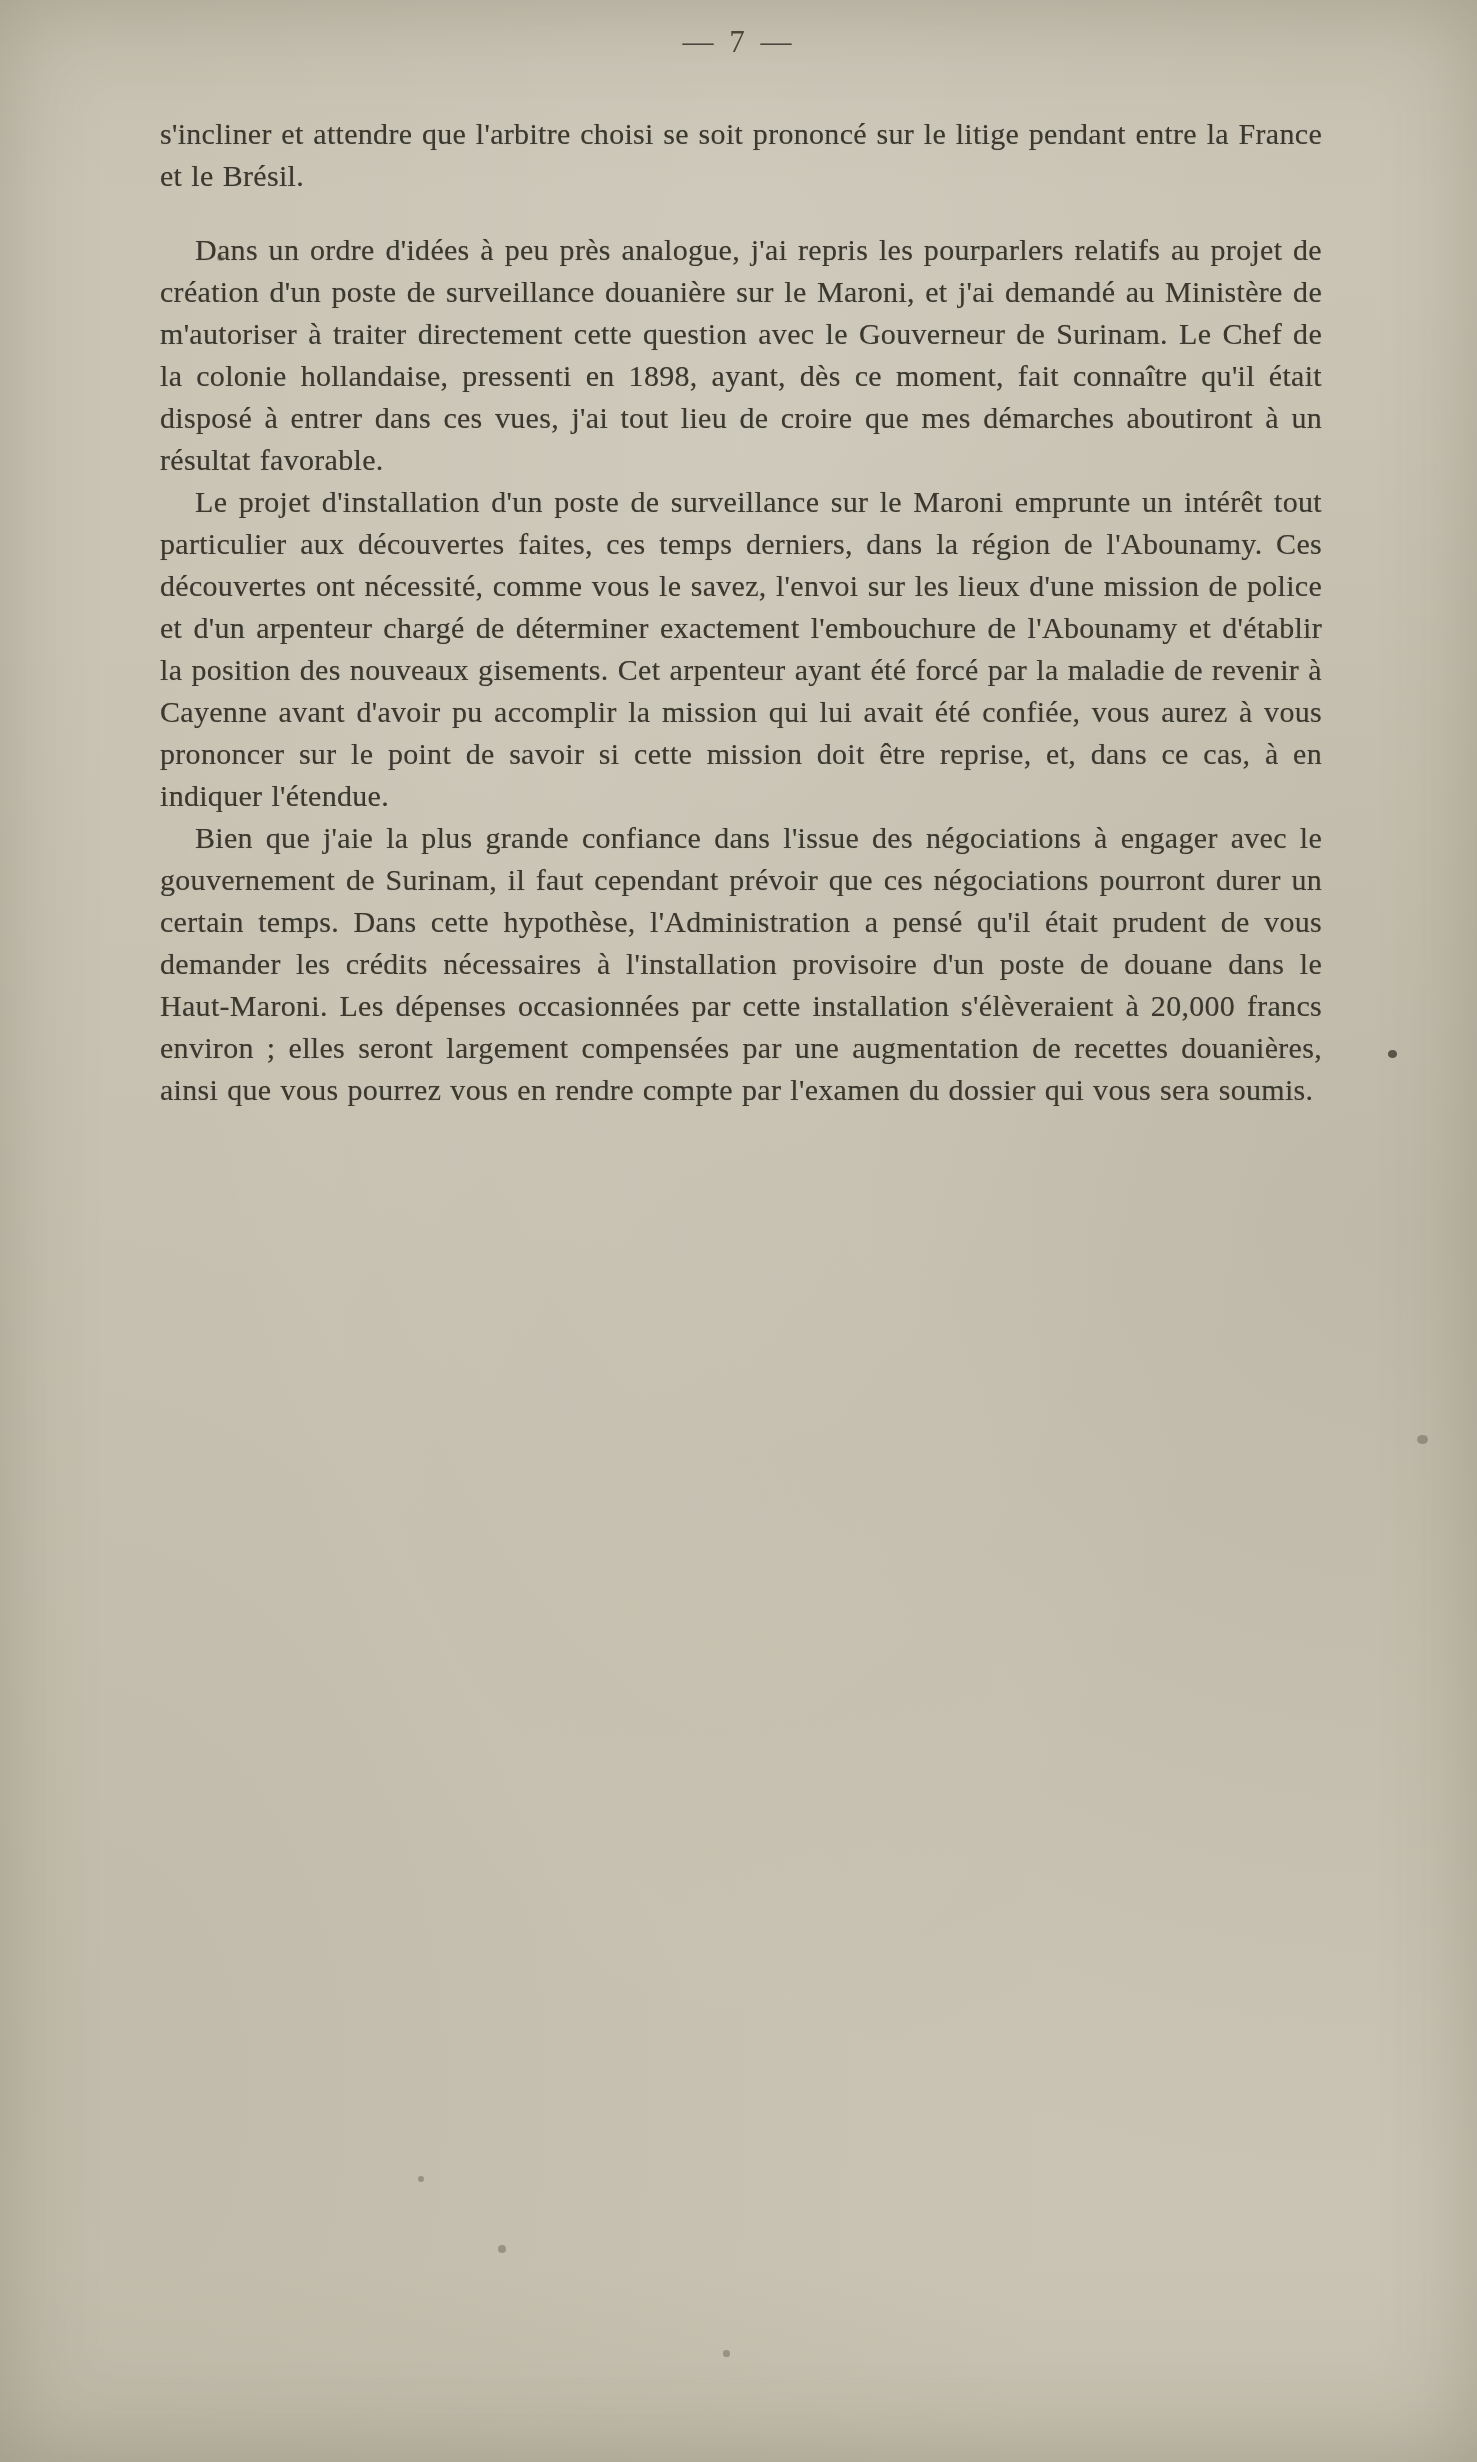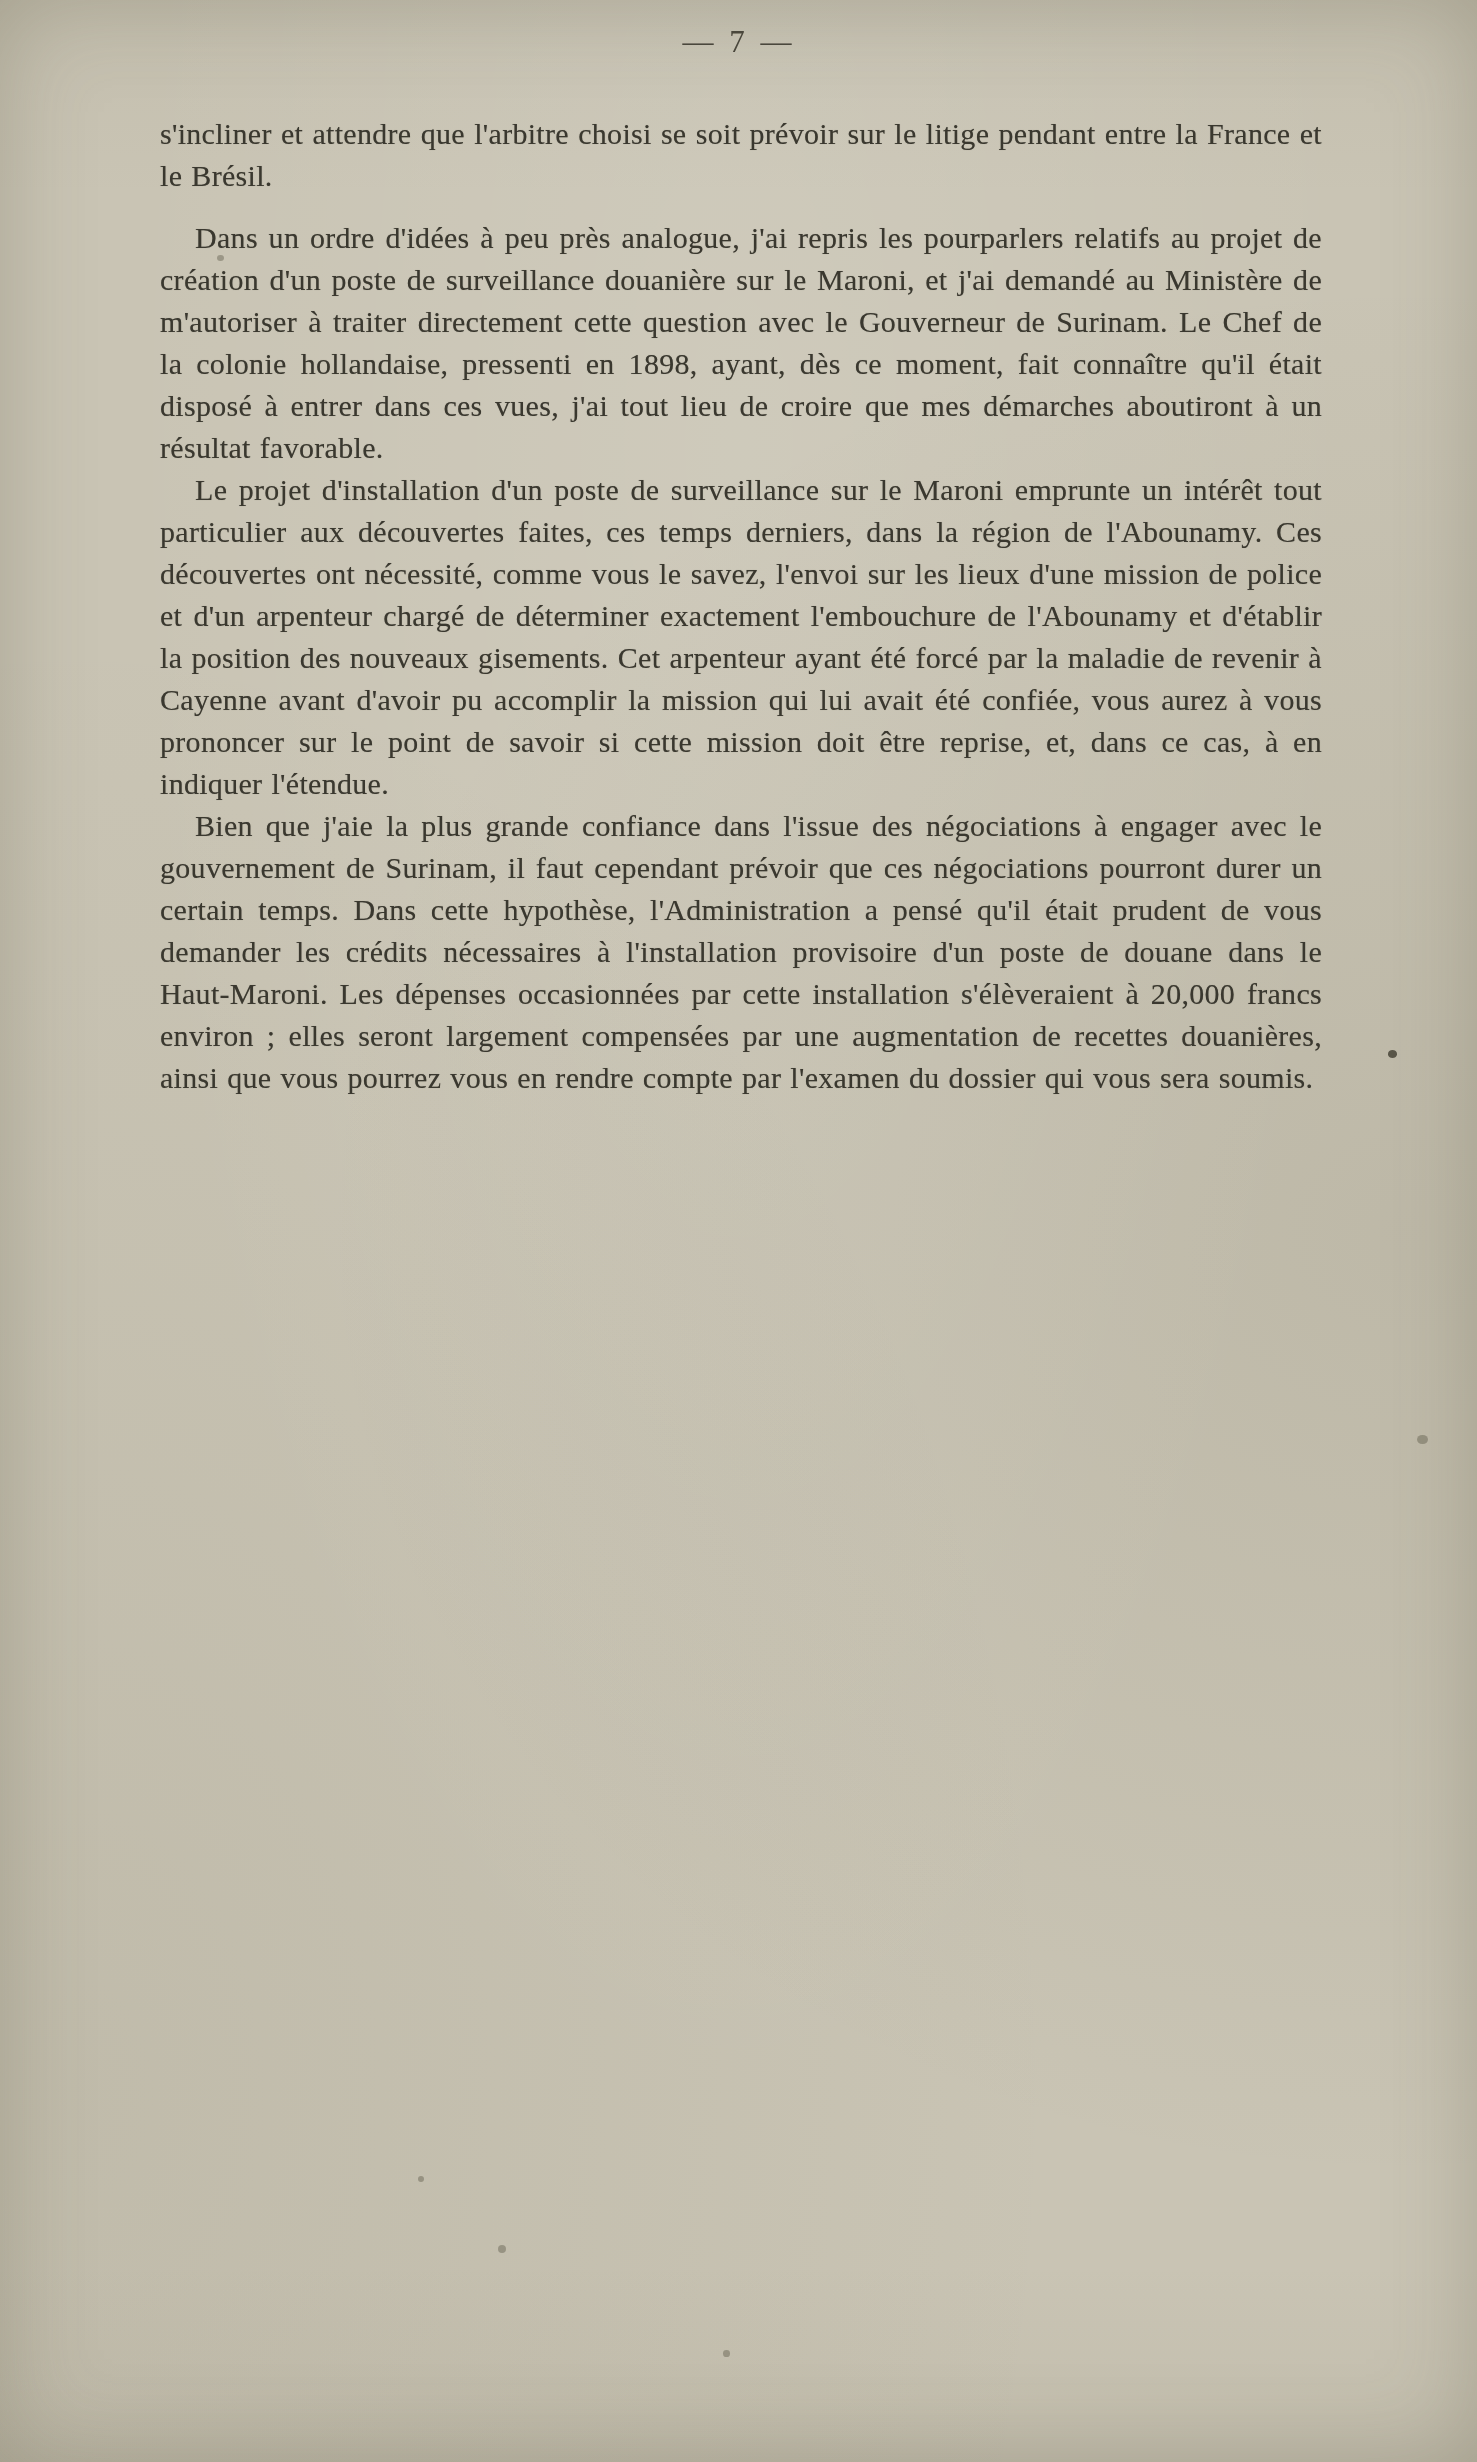--- a/index.html
+++ b/index.html
@@ -53,39 +53,39 @@
   .text-block p {
     margin: 0;
     text-indent: 35px;
   }
 
   .text-block p.no-indent {
     text-indent: 0;
   }
 
   .text-block p.gap-before {
-    margin-top: 20px;
+    margin-top: 32px;
   }
 
   .speck {
     position: absolute;
     border-radius: 50%;
     background: rgba(55,52,40,0.75);
   }
   .speck.faint { background: rgba(70,66,50,0.35); }
 </style>
 </head>
 <body>
 
 <div class="page">
 
   <div class="page-number">— 7 —</div>
 
   <div class="text-block">
-    <p class="no-indent">s'incliner et attendre que l'arbitre choisi se soit prévoir sur le litige pendant entre la France et le Brésil.</p>
+    <p class="no-indent">s'incliner et attendre que l'arbitre choisi se soit prononcé sur le litige pendant entre la France et le Brésil.</p>
     <p class="gap-before">Dans un ordre d'idées à peu près analogue, j'ai repris les pourparlers relatifs au projet de création d'un poste de surveillance douanière sur le Maroni, et j'ai demandé au Ministère de m'autoriser à traiter directement cette question avec le Gouverneur de Surinam. Le Chef de la colonie hollandaise, pressenti en 1898, ayant, dès ce moment, fait connaître qu'il était disposé à entrer dans ces vues, j'ai tout lieu de croire que mes démarches aboutiront à un résultat favorable.</p>
     <p>Le projet d'installation d'un poste de surveillance sur le Maroni emprunte un intérêt tout particulier aux découvertes faites, ces temps derniers, dans la région de l'Abounamy. Ces découvertes ont nécessité, comme vous le savez, l'envoi sur les lieux d'une mission de police et d'un arpenteur chargé de déterminer exactement l'embouchure de l'Abounamy et d'établir la position des nouveaux gisements. Cet arpenteur ayant été forcé par la maladie de revenir à Cayenne avant d'avoir pu accomplir la mission qui lui avait été confiée, vous aurez à vous prononcer sur le point de savoir si cette mission doit être reprise, et, dans ce cas, à en indiquer l'étendue.</p>
     <p>Bien que j'aie la plus grande confiance dans l'issue des négociations à engager avec le gouvernement de Surinam, il faut cependant prévoir que ces négociations pourront durer un certain temps. Dans cette hypothèse, l'Administration a pensé qu'il était prudent de vous demander les crédits nécessaires à l'installation provisoire d'un poste de douane dans le Haut-Maroni. Les dépenses occasionnées par cette installation s'élèveraient à 20,000 francs environ ; elles seront largement compensées par une augmentation de recettes douanières, ainsi que vous pourrez vous en rendre compte par l'examen du dossier qui vous sera soumis.</p>
   </div>
 
   <div class="speck" style="left:1388px; top:1050px; width:9.4px; height:8px;"></div>
   <div class="speck faint" style="left:1417px; top:1435px; width:10.8px; height:9.4px;"></div>
   <div class="speck faint" style="left:498px; top:2245px; width:8px; height:8px;"></div>
   <div class="speck faint" style="left:723px; top:2350px; width:6.7px; height:6.7px;"></div>
   <div class="speck faint" style="left:418px; top:2176px; width:6px; height:6px;"></div>

